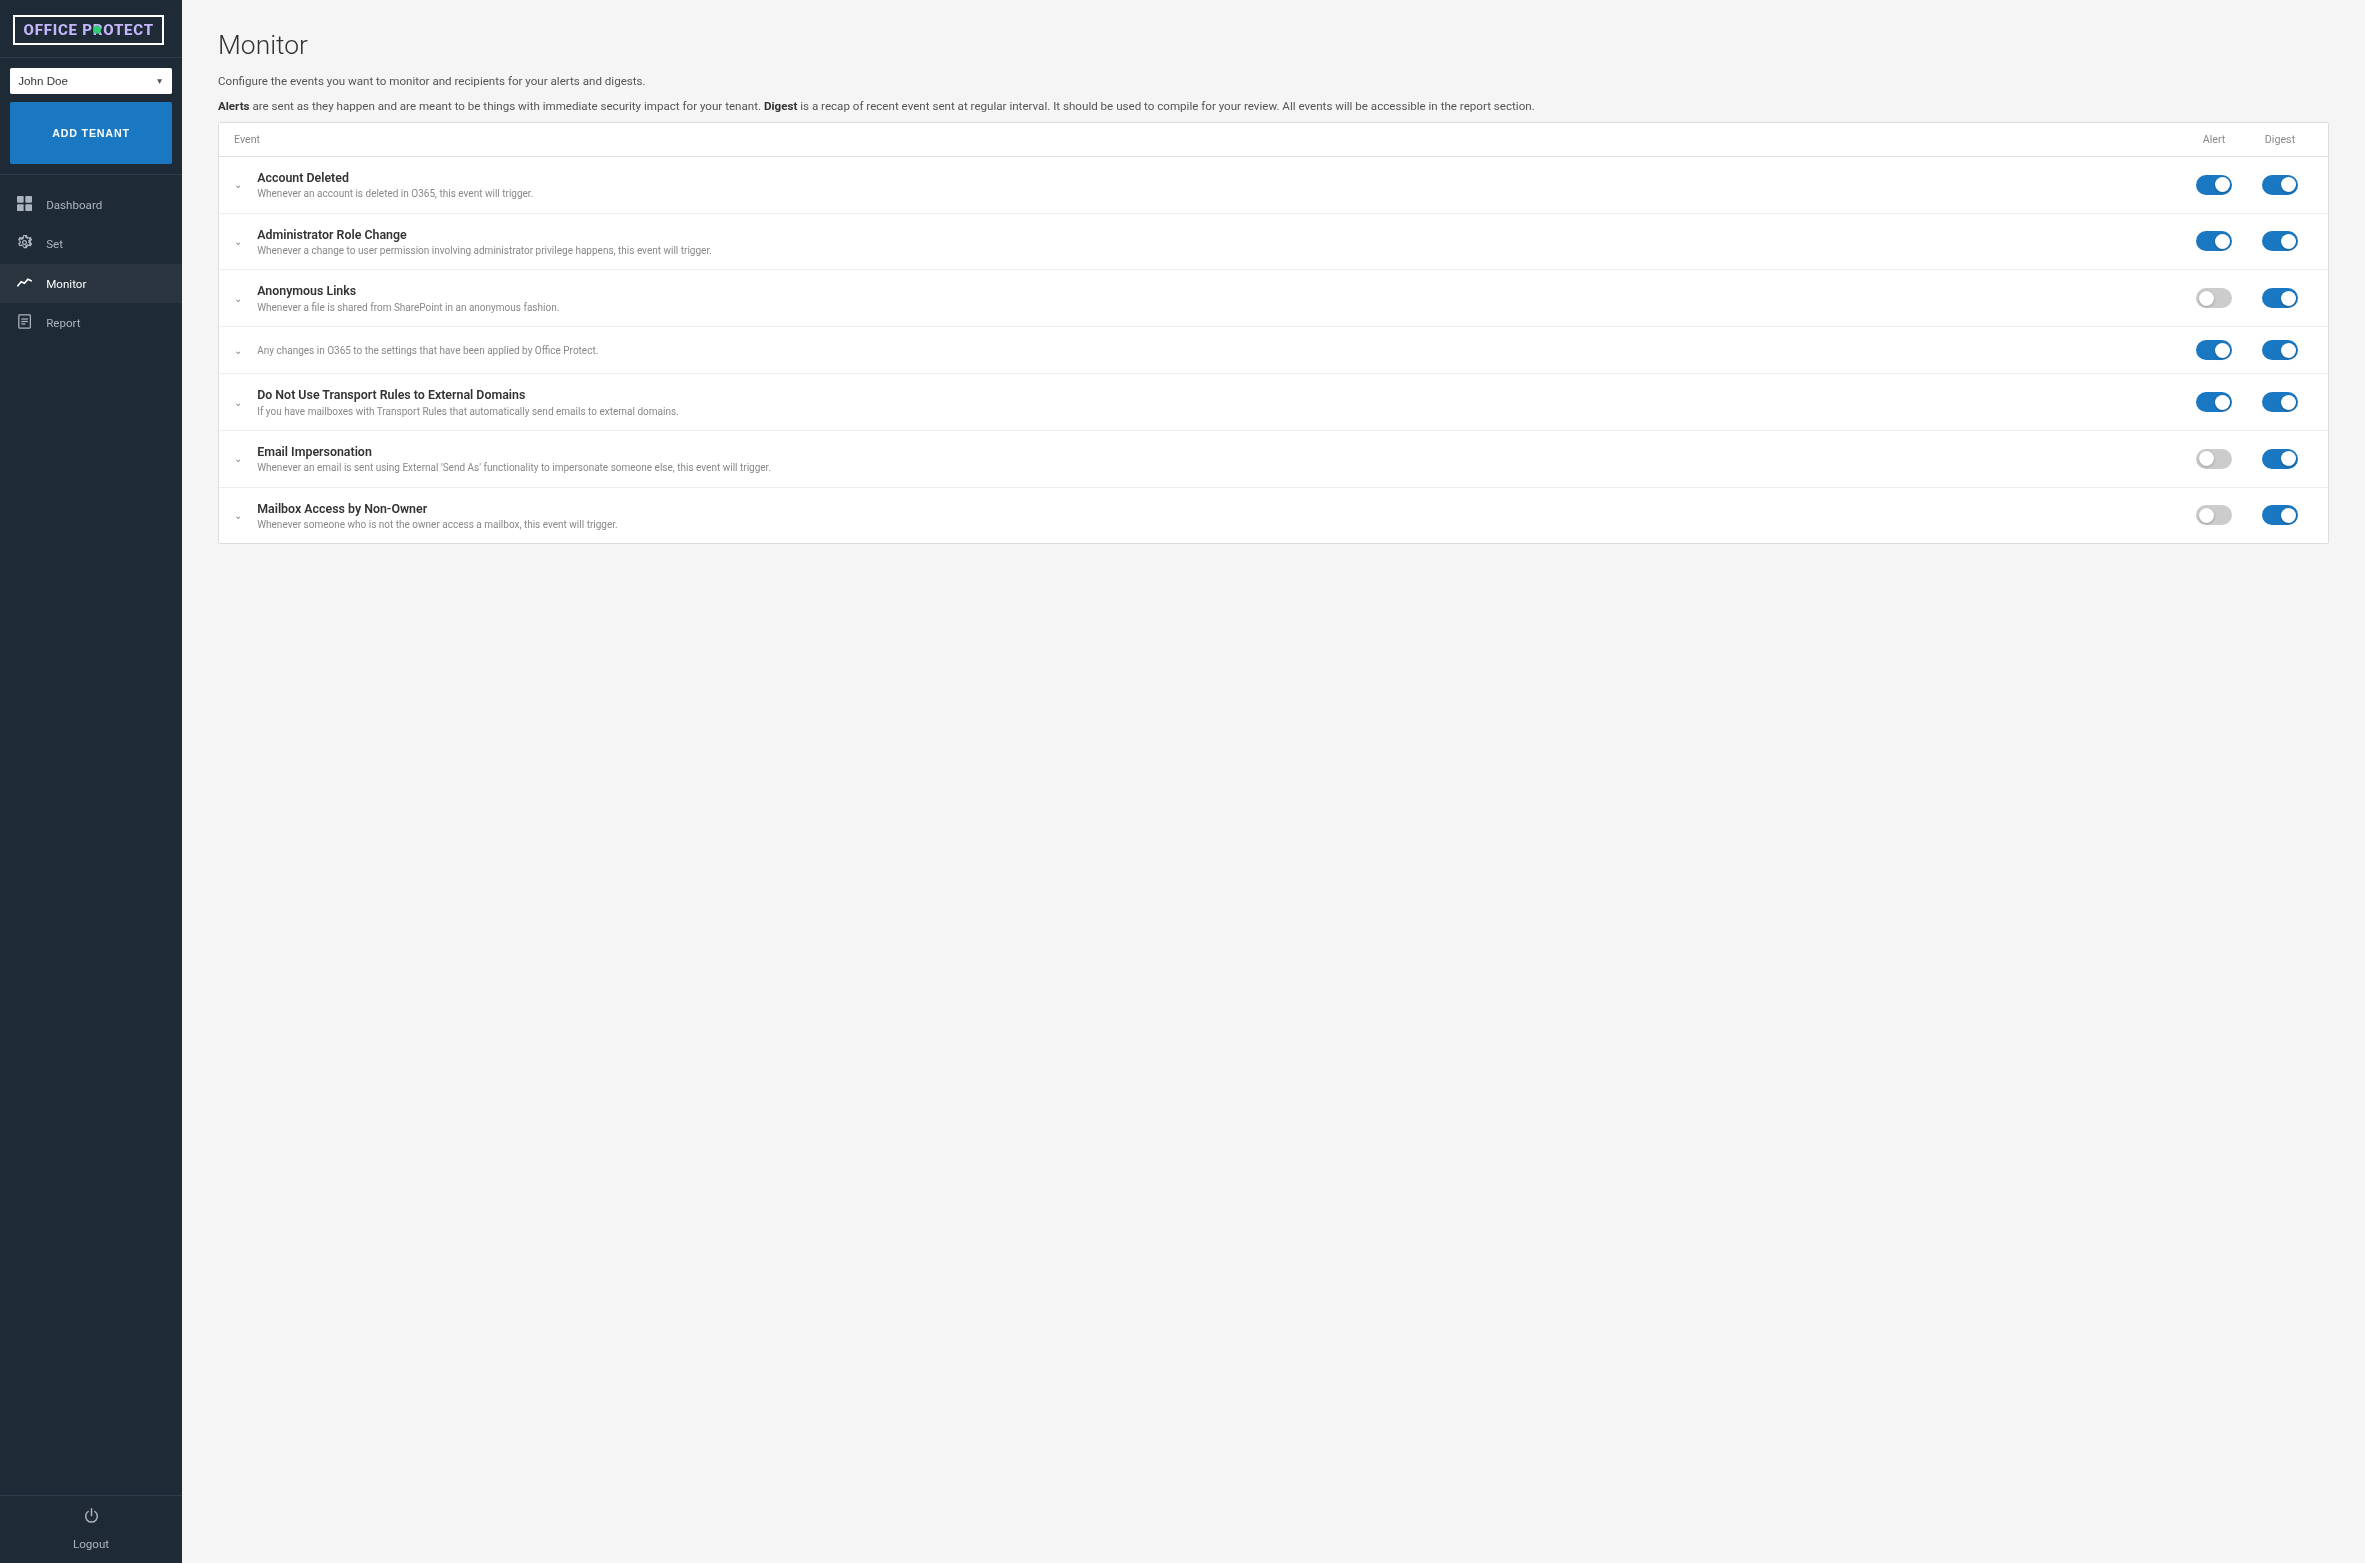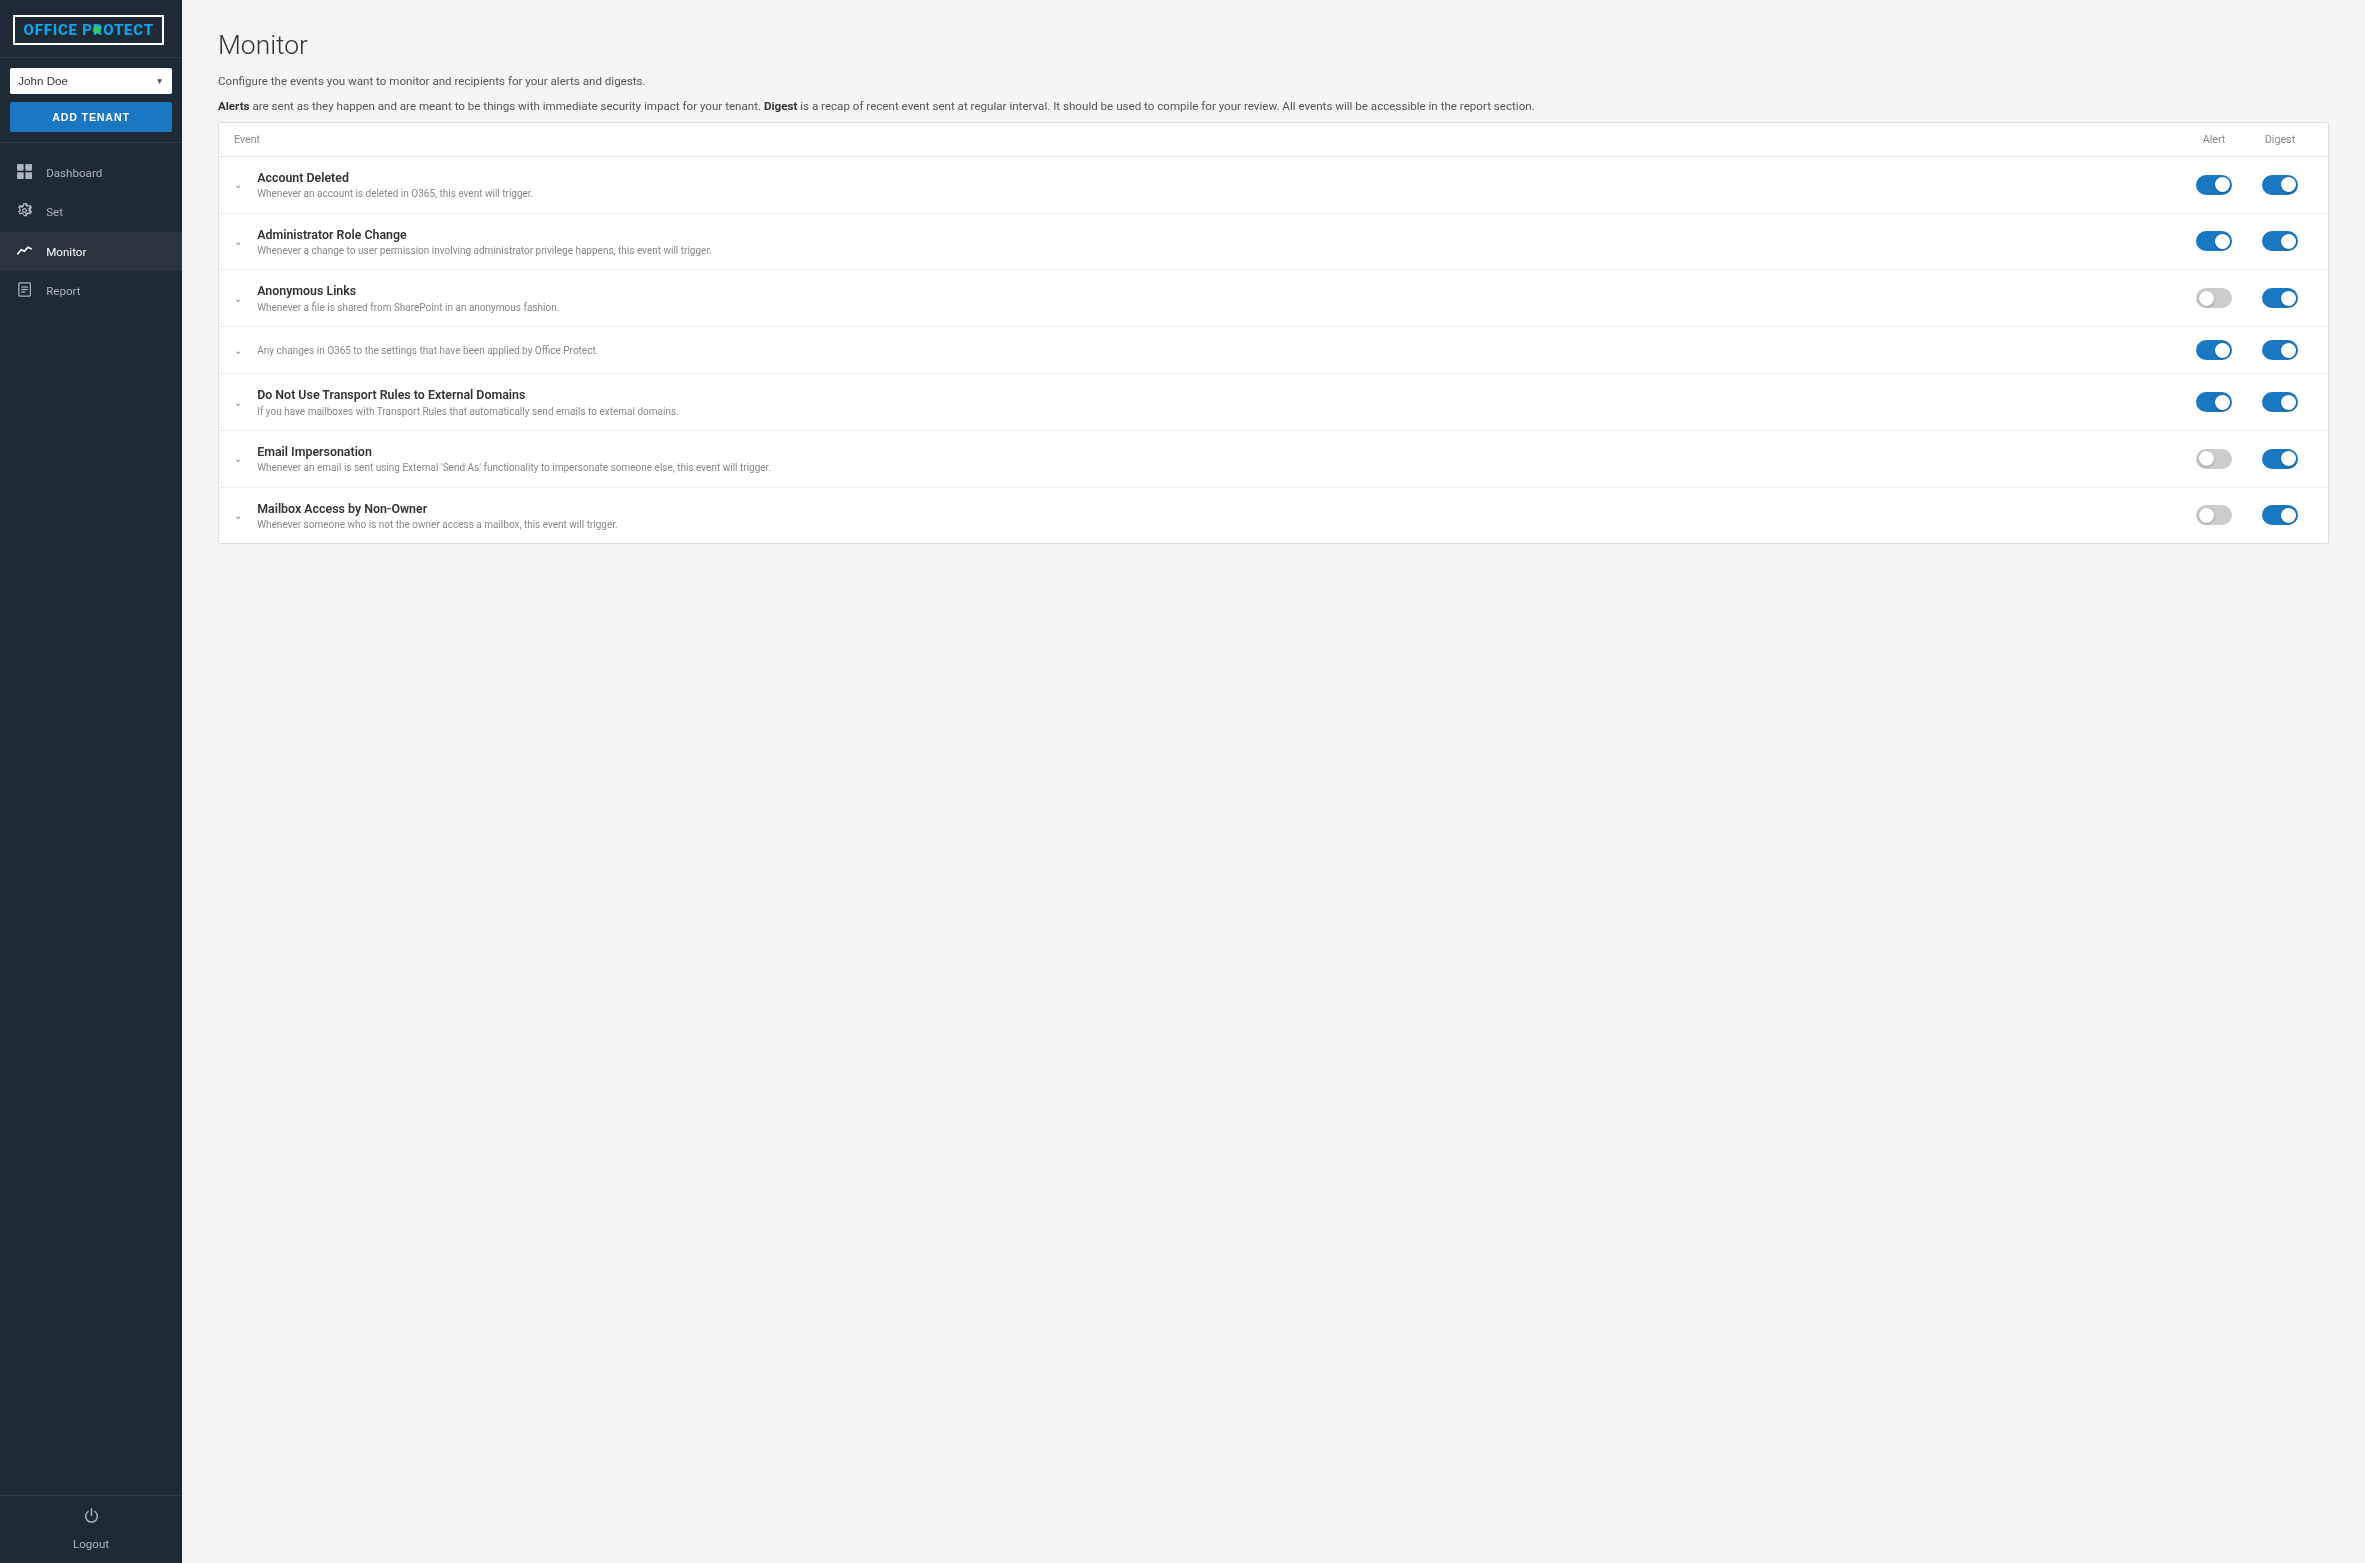--- a/index.html
+++ b/index.html
@@ -23,21 +23,21 @@
       border-bottom: 0.8px solid #2e3d4a;
     }
 
     .logo-box {
       border: 2.1px solid #fff;
       display: inline-block;
       padding: 4.1px 8.3px;
       font-size: 15px;
       font-weight: 800;
       letter-spacing: 0.8px;
-      color: #0ea5e9;
+      color: #c4b5fd;
       position: relative;
     }
 
     .logo-dot {
       display: inline-block;
       width: 8.3px;
       height: 8.3px;
       background: #2ecc71;
       border-radius: 50%;
       position: absolute;
@@ -75,21 +75,21 @@
       font-size: 8.3px;
       color: #555;
       pointer-events: none;
     }
 
     .add-tenant-btn {
       margin: 8.3px 10px 10px;
       background: #1a78c2;
       color: #fff;
       border: none;
-      padding: 9px;
+      padding: 25px;
       font-size: 10.7px;
       font-weight: 700;
       letter-spacing: 0.8px;
       cursor: pointer;
       width: calc(100% - 20px);
       text-align: center;
       border-radius: 1.7px;
     }
 
     .sidebar-divider {

